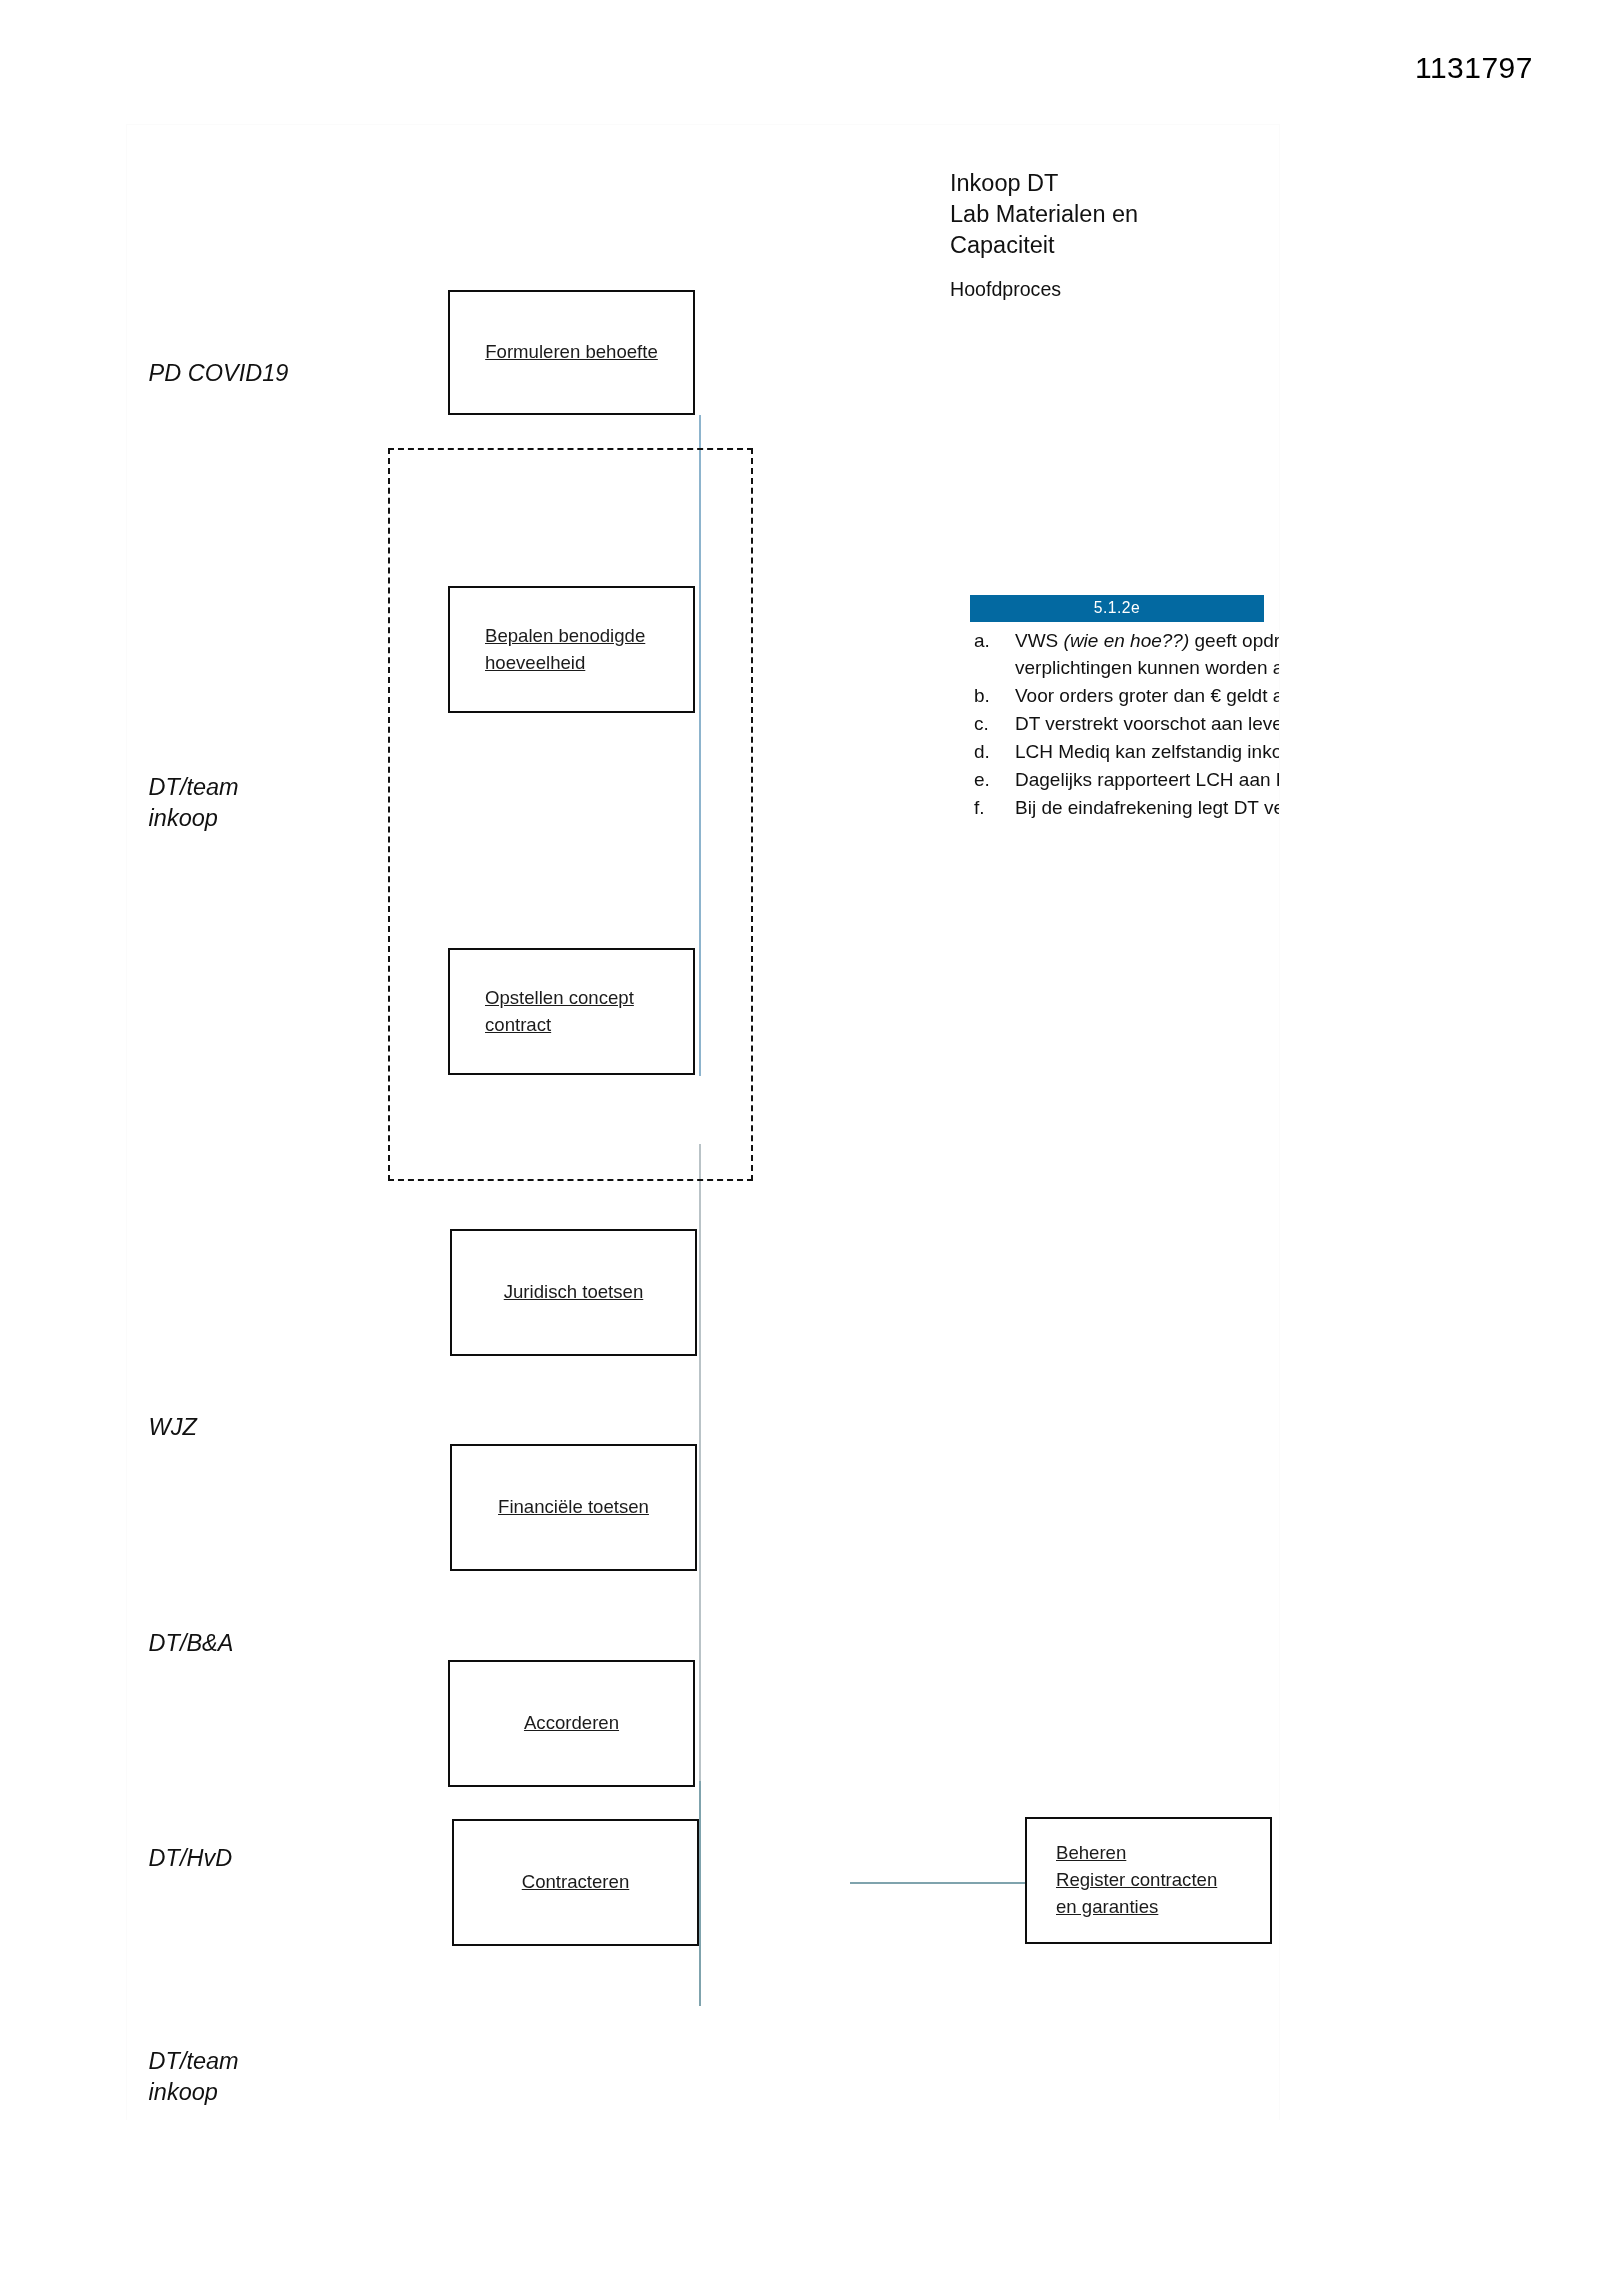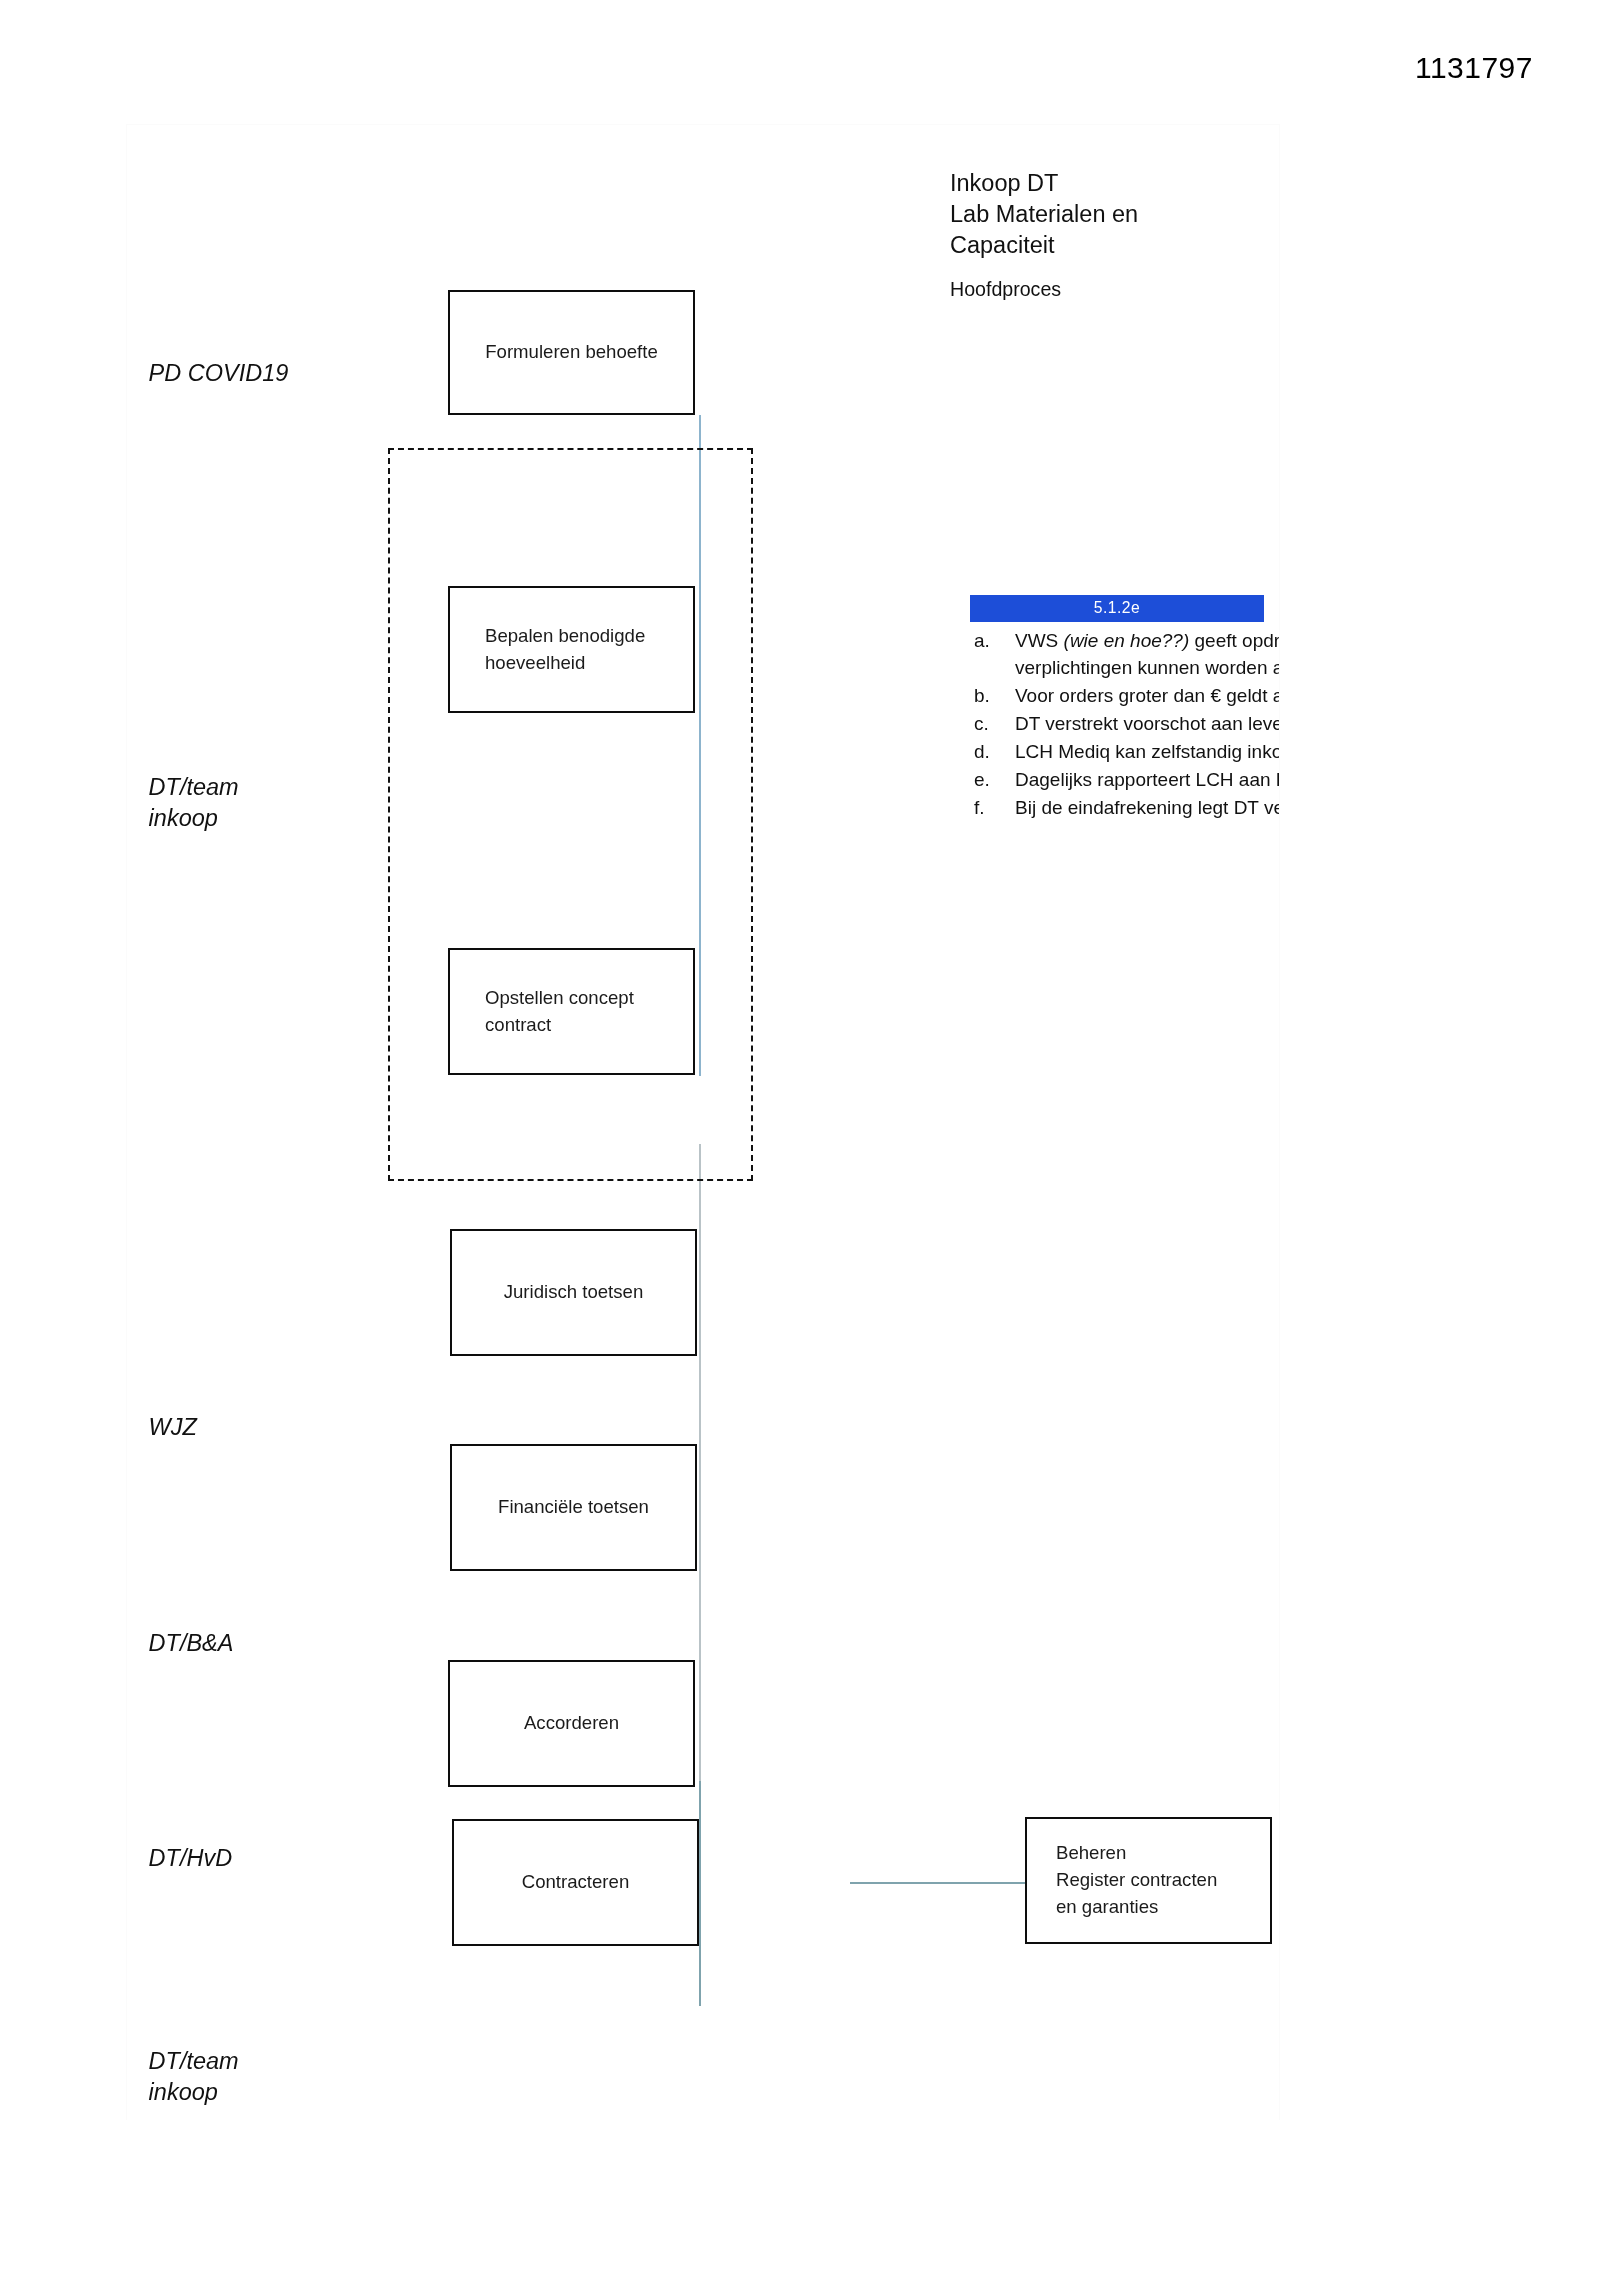--- a/index.html
+++ b/index.html
@@ -58,21 +58,21 @@
   }
   
   .note-block {
     position: absolute;
     left: 970px;
     top: 596px;
     width: 312px;
     overflow: hidden;
   }
   .redaction {
-    background: #1d4ed8;
+    background: #0369a1;
     color: #ffffff;
     font-size: 15.7px;
     text-align: center;
     width: 294px;
     height: 26.5px;
     line-height: 26.5px;
     letter-spacing: 0.5px;
   }
   .note-list {
     margin: 6.9px 0 0 0;
@@ -117,20 +117,21 @@
     display: flex;
     align-items: center;
     z-index: 3;
   }
   .pbox .plabel {
     font-size: 18.6px;
     line-height: 1.45;
     color: #1b1b1b;
     white-space: pre-line;
     width: 100%;
+    text-decoration: underline;
   }
   .pbox.center .plabel { text-align: center; padding: 0 9.8px; }
   .pbox.left .plabel { text-align: left; padding-left: 35px; }
   .pbox.leftnarrow .plabel { text-align: left; padding-left: 29px; }
 
   .dashed-group {
     position: absolute;
     box-sizing: border-box;
     border: 2.9px dashed #111111;
     background: transparent;

